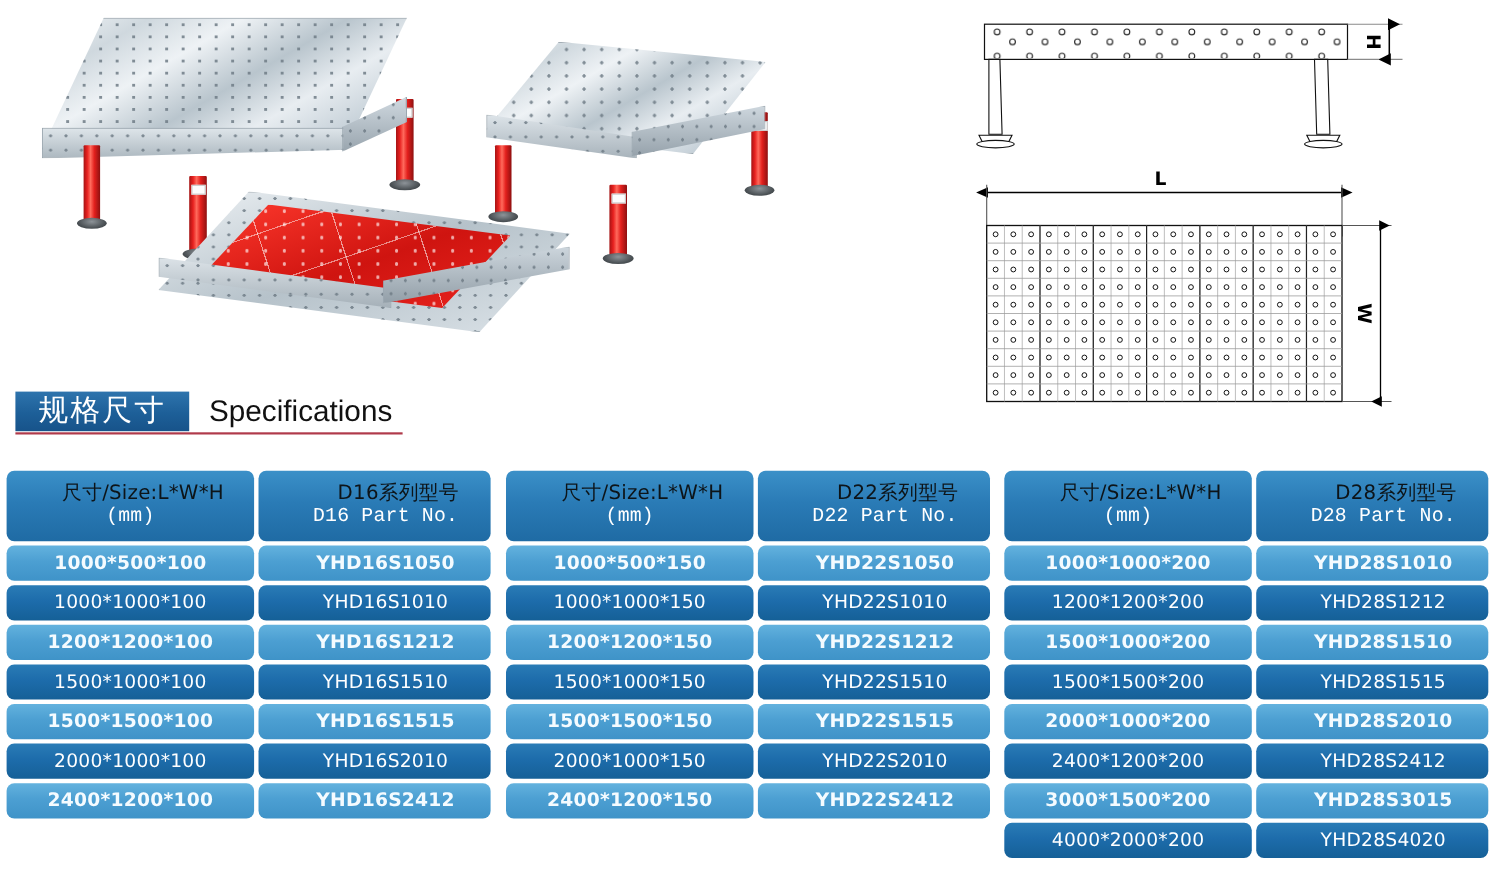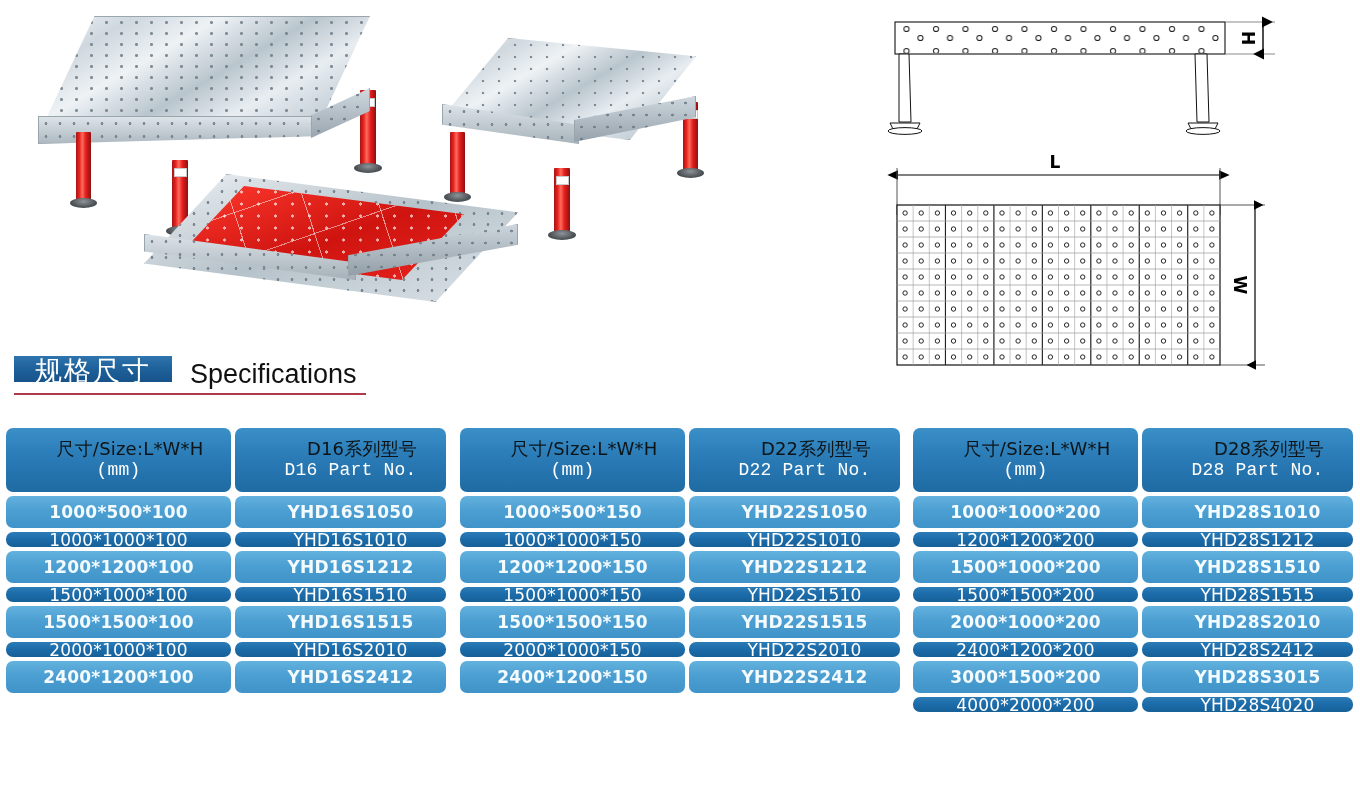--- a/index.html
+++ b/index.html
@@ -64,28 +64,28 @@
 
   
   #spec-title-row {
     position: absolute;
     left: 14px; top: 356px;
     width: 1332px; height: 46px;
   }
   #spec-badge {
     position: absolute;
     left: 0; top: 0;
-    width: 158px; height: 26px;
+    width: 158px; height: 36px;
     background: linear-gradient(180deg,#2e74ad 0%,#1d5f98 55%,#17538a 100%);
     color: #ffffff;
     font-size: 27px;
     line-height: 35px;
     text-align: center;
     letter-spacing: 2px;
-    font-family: Liberation Mono, monospace;
+    font-family: Liberation Sans, sans-serif;
   }
   #spec-en {
     position: absolute;
     left: 176px; top: 0;
     height: 35px;
     line-height: 37px;
     font-size: 27px;
     color: #111111;
     white-space: nowrap;
   }
@@ -144,21 +144,21 @@
   }
 
   
   .cell-light {
     height: 32px;
     background: linear-gradient(180deg,#63b2de 0%,#4c9fd2 45%,#3f93c8 100%);
     color: #f4fbff;
     font-weight: bold;
   }
   .cell-dark {
-    height: 15px;
+    height: 32px;
     background: linear-gradient(180deg,#2a7cb6 0%,#1d6cab 45%,#15year 100%);
     background: linear-gradient(180deg,#2a7cb6 0%,#1d6cab 45%,#156097 100%);
     color: #ffffff;
   }
 
   
   #tech-drawing {
     position: absolute;
     left: 870px; top: 0;
     width: 490px; height: 400px;

